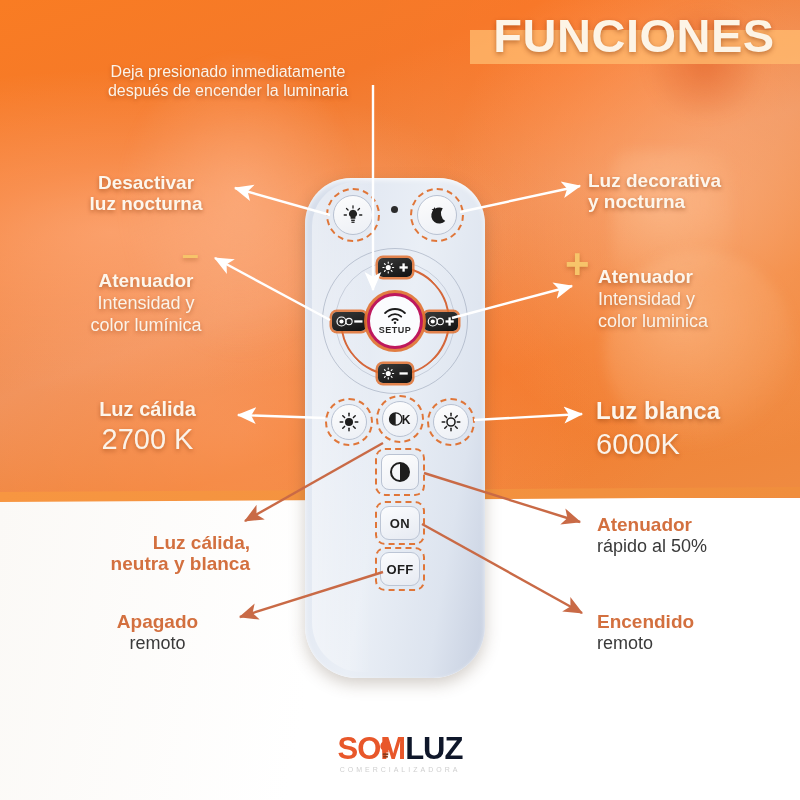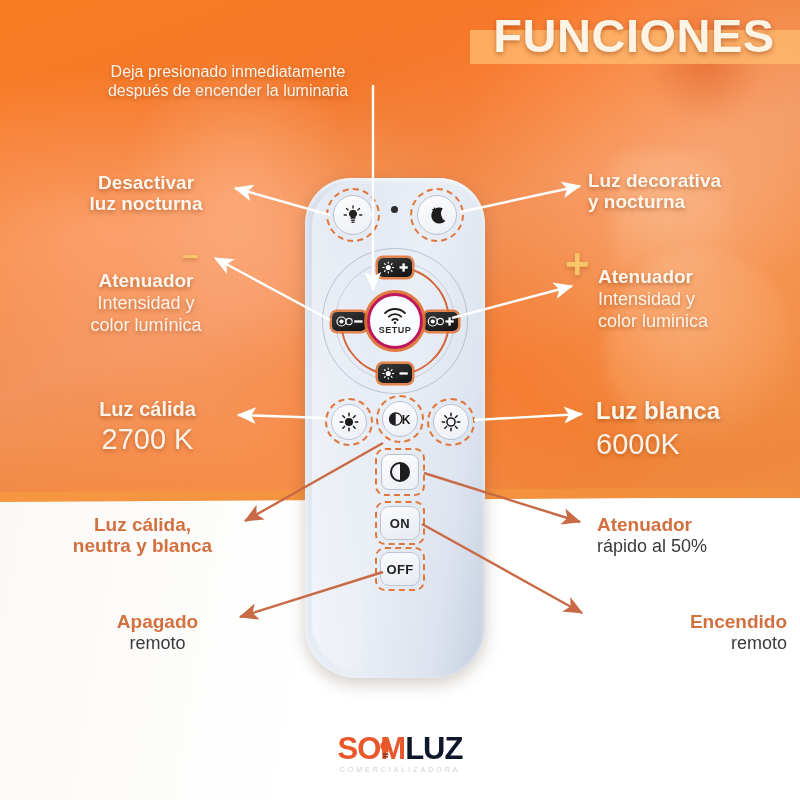--- a/index.html
+++ b/index.html
@@ -402,36 +402,36 @@
   <div class="lbl" style="left:60px;top:398px;width:175px;text-align:center;">
     <div class="h" style="font-size:20px;">Luz cálida</div>
     <div class="s" style="font-size:29px;margin-top:2px;">2700 K</div>
   </div>
 
   <div class="lbl" style="left:596px;top:398px;width:190px;text-align:left;">
     <div class="h" style="font-size:24px;">Luz blanca</div>
     <div class="s" style="font-size:29px;margin-top:2px;">6000K</div>
   </div>
 
-  <div class="lbl dark" style="left:35px;top:514px;width:215px;text-align:center;">
+  <div class="lbl dark" style="left:35px;top:532px;width:215px;text-align:right;">
     <div class="h" style="font-size:19px;">Luz cálida,</div>
     <div class="h" style="font-size:19px;">neutra y blanca</div>
   </div>
 
   <div class="lbl dark" style="left:597px;top:514px;width:200px;text-align:left;">
     <div class="h" style="font-size:19px;">Atenuador</div>
     <div class="s" style="font-size:18px;margin-top:1px;">rápido al 50%</div>
   </div>
 
   <div class="lbl dark" style="left:65px;top:611px;width:185px;text-align:center;">
     <div class="h" style="font-size:19px;">Apagado</div>
     <div class="s" style="font-size:18px;margin-top:1px;">remoto</div>
   </div>
 
-  <div class="lbl dark" style="left:597px;top:611px;width:190px;text-align:right;">
+  <div class="lbl dark" style="left:597px;top:611px;width:190px;text-align:left;">
     <div class="h" style="font-size:19px;">Encendido</div>
     <div class="s" style="font-size:18px;margin-top:1px;">remoto</div>
   </div>
 
   <div class="logo">
     <div class="word"><span class="s1">SOM</span><span class="s2">LUZ</span></div>
     <div class="sub">COMERCIALIZADORA</div>
     <svg class="logo-bulb" viewBox="0 0 16 24">
       <path d="M8 1a5.6 5.6 0 0 0-3.3 10.1v2.4h6.6v-2.4A5.6 5.6 0 0 0 8 1z" fill="#e8572a"></path>
       <rect x="5" y="14.5" width="6" height="2" fill="#8a3a18"></rect>

